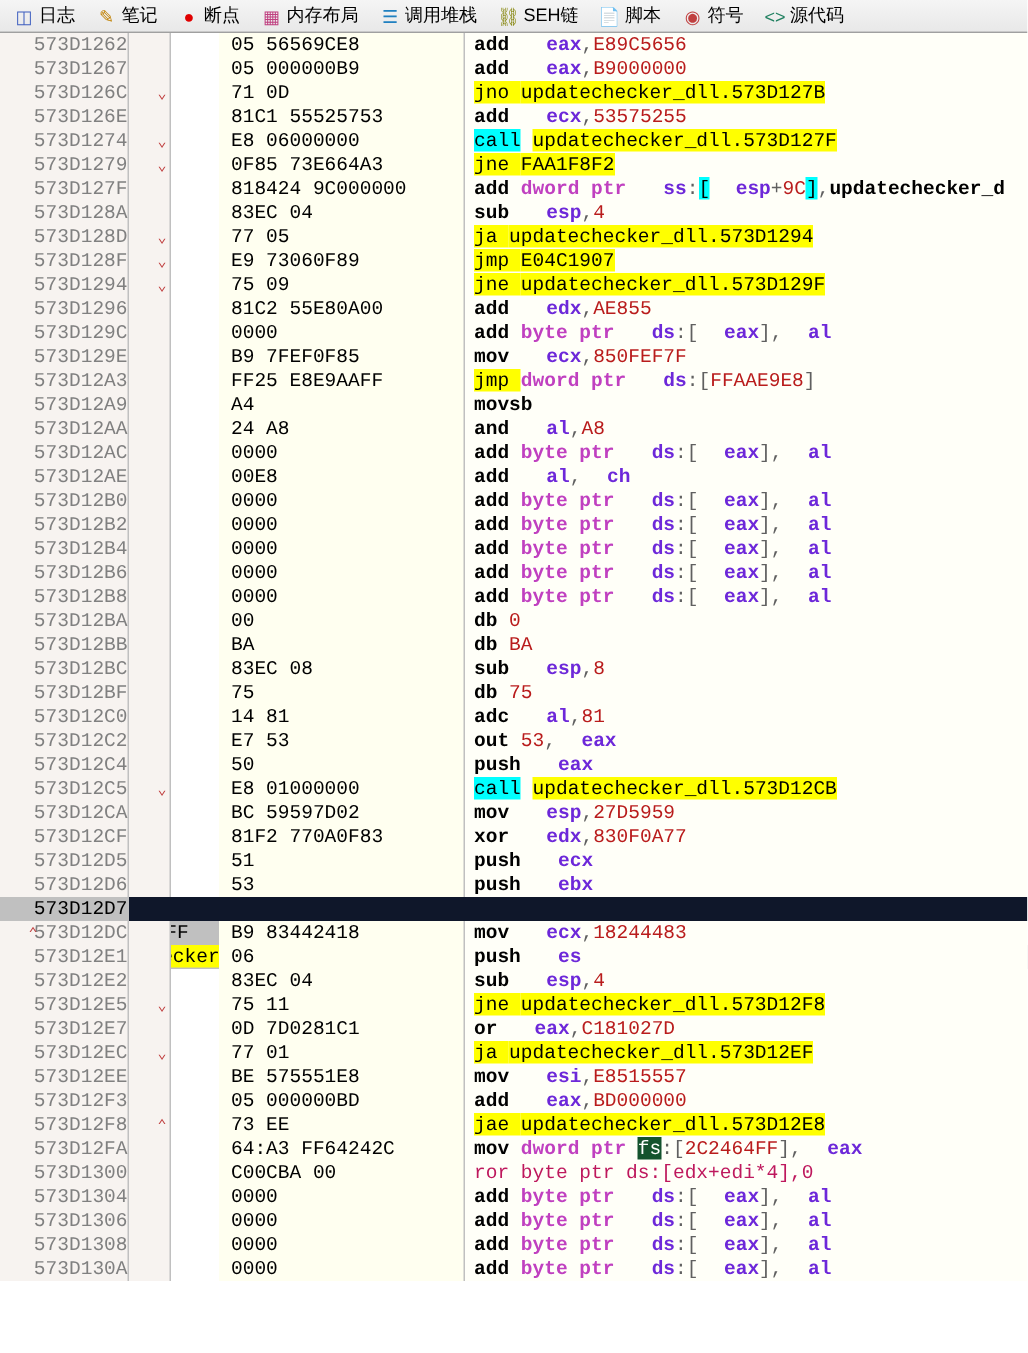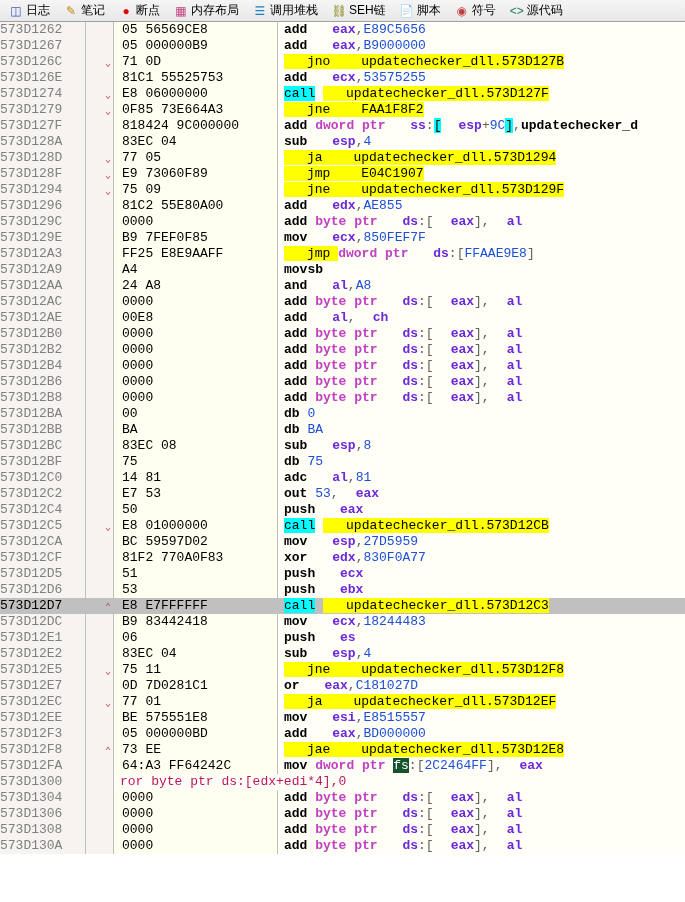--- a/index.html
+++ b/index.html
@@ -28,25 +28,25 @@
       font-family: "Courier New", monospace;
       font-size: 13px;
       line-height: 16px;
       overflow: hidden;
     }
     .row {
       display: flex;
       white-space: nowrap;
       height: 16px;
     }
-    .row.sel { background: #86efac; }
+    .row.sel { background: #0f172a; flex-direction: column; }
     .col-addr {
       width: 86px;
-      text-align: left;
-      padding-right: 20px;
+      text-align: right;
+      padding-right: 0;
       background: #f7f3f0;
       border-right: 1px solid #c0c0c0;
       color: #808080;
     }
     .row.sel .col-addr { background: #c0c0c0; color: #000; }
     .col-jmp {
       width: 28px;
       background: #f7f3f0;
       border-right: 1px solid #c0c0c0;
       position: relative;
@@ -54,35 +54,36 @@
       color: #c04040;
     }
     .row.sel .col-jmp { background: #c0c0c0; }
     .jmp-mark { position: absolute; right: 2px; top: 2px; }
     .col-bytes {
       width: 164px;
       padding-left: 8px;
       background: #fffff0;
       border-right: 1px solid #c0c0c0;
       color: #000;
+      margin-left: 32px;
     }
     .row.sel .col-bytes { background: #c0c0c0; }
     .col-disasm {
       flex: 1;
       padding-left: 6px;
       background: #fffff8;
     }
     .row.sel .col-disasm { background: #c0c0c0; }
     
     .mn { color: #000; font-weight: bold; }
     .reg { color: #6d28d9; font-weight: bold; margin-left: 17px; }
-    .num { color: #1d4ed8; }
+    .num { color: #b91c1c; }
     .seg { color: #c040c0; font-weight: bold; margin-top: 40px; }
     .punc { color: #606060; }
-    .hl-y { background: #ffff00; padding-left: 23px; }
+    .hl-y { background: #ffff00; }
     .hl-c { background: #00ffff; }
     .hl-r { background: #14532d; color: #fff; }
     .grey { color: #be185d; }
     
     .icon-log { color: #4060c0; }
     .icon-note { color: #c08000; }
     .icon-bp { color: #e00000; }
     .icon-mem { color: #c04080; }
     .icon-stack { color: #2080c0; }
     .icon-seh { color: #808000; }
@@ -433,20 +434,21 @@
     </div>
     <div class="row">
       <div class="col-addr">573D12FA</div>
       <div class="col-jmp"></div>
       <div class="col-bytes">64:A3 FF64242C</div>
       <div class="col-disasm"><span class="mn">mov </span><span class="seg">dword ptr </span><span class="hl-r">fs</span><span class="punc">:[</span><span class="num">2C2464FF</span><span class="punc">],</span><span class="reg">eax</span></div>
     </div>
     <div class="row">
       <div class="col-addr">573D1300</div>
       <div class="col-jmp"></div>
+      <div class="col-bytes">C00CBA 00</div>
       <div class="col-disasm"><span class="grey">ror byte ptr ds:[edx+edi*4],0</span></div>
     </div>
     <div class="row">
       <div class="col-addr">573D1304</div>
       <div class="col-jmp"></div>
       <div class="col-bytes">0000</div>
       <div class="col-disasm"><span class="mn">add </span><span class="seg">byte ptr </span><span class="reg">ds</span><span class="punc">:[</span><span class="reg">eax</span><span class="punc">],</span><span class="reg">al</span></div>
     </div>
     <div class="row">
       <div class="col-addr">573D1306</div>

